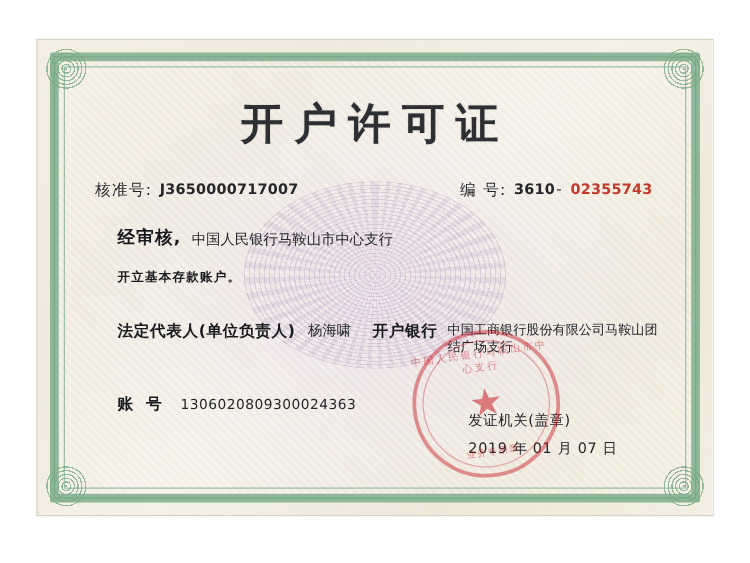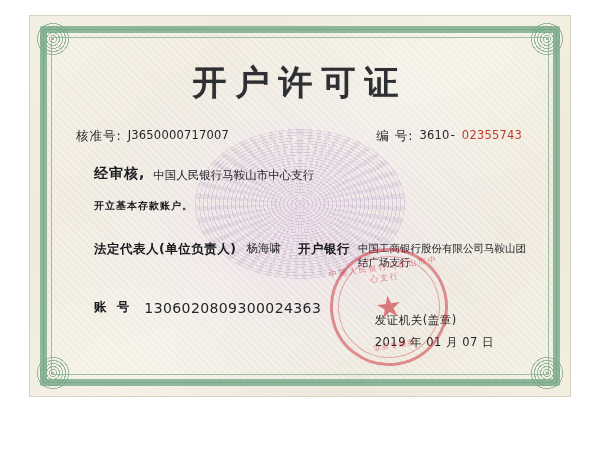--- a/index.html
+++ b/index.html
@@ -16,21 +16,21 @@
     width: 600px;
     height: 450px;
     background: #ffffff;
     overflow: hidden;
   }
 
   
   .cert {
     position: absolute;
     left: 30px;
-    top: 16px;
+    top: 32px;
     width: 540px;
     height: 380px;
     background:
       radial-gradient(ellipse at 50% 55%, rgba(226,208,232,0.55) 0%, rgba(232,223,236,0.25) 38%, rgba(245,240,232,0.0) 62%),
       linear-gradient(135deg, #f3efe2 0%, #efeadd 25%, #f5f1e6 50%, #eee9da 75%, #f2eee1 100%);
     box-shadow: 0 0 0 1px #d8d2c2;
   }
 
   
   .border-outer {
@@ -129,20 +129,21 @@
     color: #1f2124;
     white-space: nowrap;
     letter-spacing: 1px;
   }
   .val {
     font-size: 11.5px;
     color: #24262a;
     margin-left: 6px;
     white-space: nowrap;
     letter-spacing: 0.2px;
+    font-weight: bold;
   }
   .val.red { color: #c0392b; }
   .dash { font-size: 12px; color: #24262a; margin: 0 1px; }
 
   .bodyline {
     display: flex;
     align-items: flex-end;
     margin-top: 20px;
     padding-left: 22px;
   }
@@ -204,21 +205,21 @@
     margin-top: 30px;
     padding-left: 22px;
   }
   .acctrow .k {
     font-size: 12.5px;
     font-weight: bold;
     color: #191b1e;
     letter-spacing: 3px;
   }
   .acctrow .v {
-    font-size: 14px;
+    font-size: 11px;
     color: #24262a;
     margin-left: 12px;
     letter-spacing: 0.4px;
   }
 
   .issuer {
     position: absolute;
     right: 34px;
     bottom: 6px;
     text-align: left;

